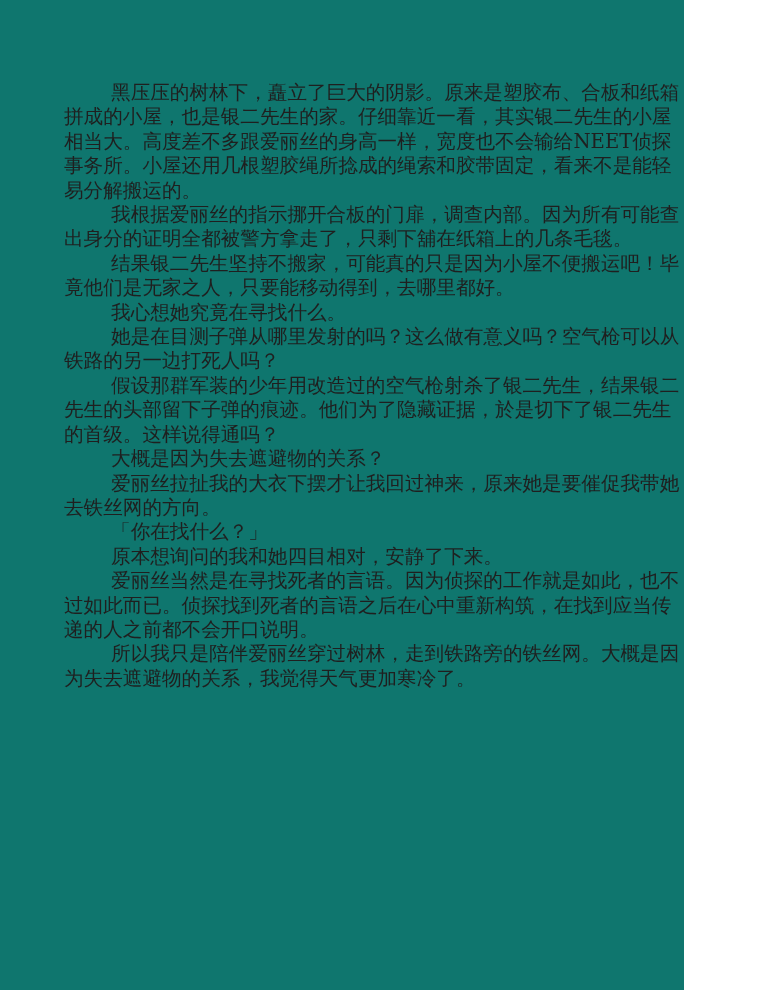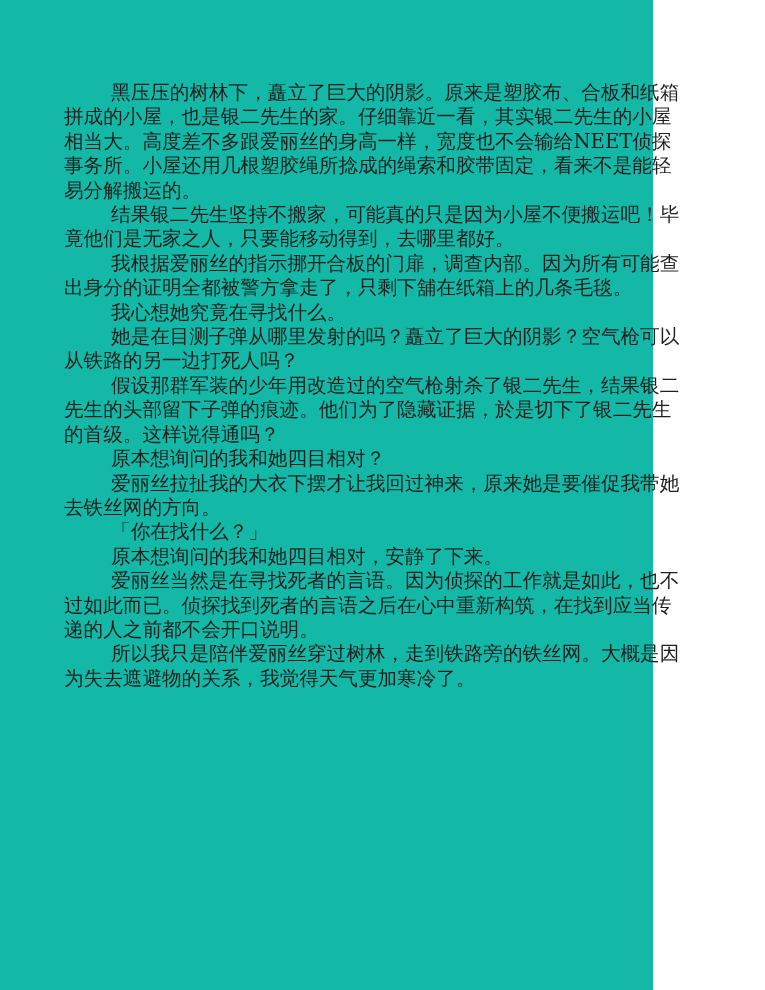--- a/index.html
+++ b/index.html
@@ -9,21 +9,22 @@
   body {
     width: 765px;
     height: 990px;
     background: #ffffff;
     overflow: hidden;
   }
   .page {
     position: relative;
     width: 653px;
     height: 990px;
-    background: #14b8a6;
+    background: #0f766e;
+    padding-left: 31px;
   }
   .text-column {
     position: absolute;
     left: 64px;
     top: 81px;
     width: 617px;
     font-family: "DejaVu Serif", "Liberation Serif", serif;
     font-size: 19.6px;
     line-height: 24.4px;
     color: #1f1f1f;
@@ -39,33 +40,33 @@
   }
 </style>
 </head>
 <body style="background: rgb(255, 255, 255);">
 
 <div class="page">
   <div class="text-column" style="color: rgb(31, 31, 31);">
 
       <p class="para">黑压压的树林下，矗立了巨大的阴影。原来是塑胶布、合板和纸箱拼成的小屋，也是银二先生的家。仔细靠近一看，其实银二先生的小屋相当大。高度差不多跟爱丽丝的身高一样，宽度也不会输给NEET侦探事务所。小屋还用几根塑胶绳所捻成的绳索和胶带固定，看来不是能轻易分解搬运的。</p>
 
+      <p class="para">我根据爱丽丝的指示挪开合板的门扉，调查内部。因为所有可能查出身分的证明全都被警方拿走了，只剩下舖在纸箱上的几条毛毯。</p>
+
       <p class="para">结果银二先生坚持不搬家，可能真的只是因为小屋不便搬运吧！毕竟他们是无家之人，只要能移动得到，去哪里都好。</p>
-
-      <p class="para">我根据爱丽丝的指示挪开合板的门扉，调查内部。因为所有可能查出身分的证明全都被警方拿走了，只剩下舖在纸箱上的几条毛毯。</p>
 
 
       <p class="para">我心想她究竟在寻找什么。</p>
 
-      <p class="para">她是在目测子弹从哪里发射的吗？矗立了巨大的阴影？空气枪可以从铁路的另一边打死人吗？</p>
+      <p class="para">她是在目测子弹从哪里发射的吗？这么做有意义吗？空气枪可以从铁路的另一边打死人吗？</p>
 
 
       <p class="para">假设那群军装的少年用改造过的空气枪射杀了银二先生，结果银二先生的头部留下子弹的痕迹。他们为了隐藏证据，於是切下了银二先生的首级。这样说得通吗？</p>
 
-      <p class="para">原本想询问的我和她四目相对？</p>
+      <p class="para">大概是因为失去遮避物的关系？</p>
 
 
       <p class="para">爱丽丝拉扯我的大衣下摆才让我回过神来，原来她是要催促我带她去铁丝网的方向。</p>
 
       <p class="para">「你在找什么？」</p>
 
       <p class="para">原本想询问的我和她四目相对，安静了下来。</p>
 
       <p class="para">爱丽丝当然是在寻找死者的言语。因为侦探的工作就是如此，也不过如此而已。侦探找到死者的言语之后在心中重新构筑，在找到应当传递的人之前都不会开口说明。</p>
 

